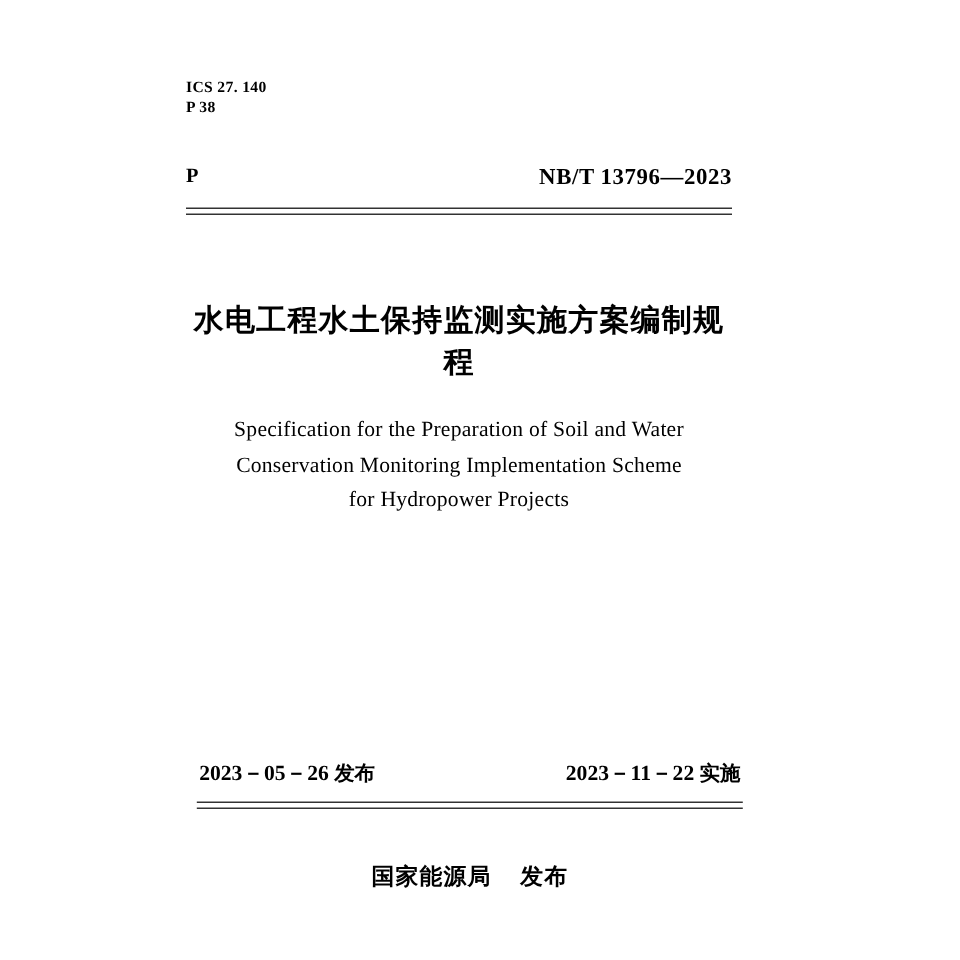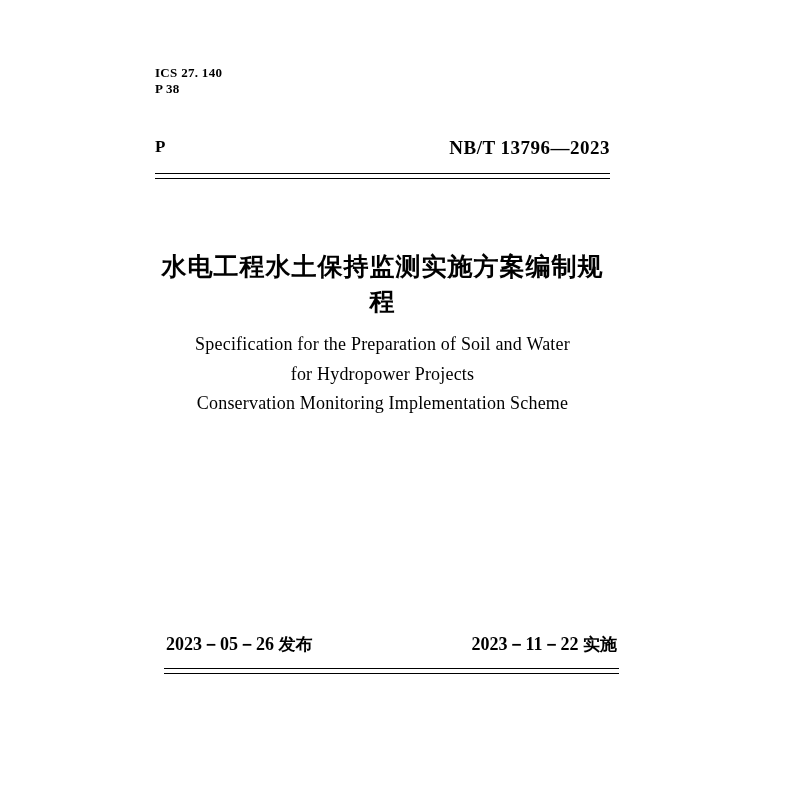--- a/index.html
+++ b/index.html
@@ -96,21 +96,21 @@
     text-align: center;
   }
   .title-cn {
     font-family: "DejaVu Sans", sans-serif;
     font-size: 25px;
     font-weight: bold;
     letter-spacing: 1px;
     line-height: 1.4;
   }
   .title-en {
-    margin-top: 11px;
+    margin-top: 24px;
     font-family: "Liberation Serif", serif;
     font-size: 18px;
     line-height: 1.65;
     letter-spacing: 0.2px;
   }
   
   .dates-zone {
     position: absolute;
     left: 164px;
     top: 600px;
@@ -172,36 +172,39 @@
       <div class="code-right">NB/T 13796—2023</div>
     </div>
 
     <hr class="rule">
     <hr class="rule thin" style="margin-top:4px;">
 
     <div class="title-zone">
       <div class="title-cn">水电工程水土保持监测实施方案编制规程</div>
       <div class="title-en">
         <div>Specification for the Preparation of Soil and Water</div>
+        <div>Conservation Monitoring Implementation Scheme</div>
         <div>for Hydropower Projects</div>
-        <div>Conservation Monitoring Implementation Scheme</div>
       </div>
     </div>
 
   </div>
 
   <div class="dates-zone">
     <div class="dates-row">
       <div class="date-left">
         <span>2023－05－26</span>
         <span class="date-cn">发布</span>
       </div>
       <div class="date-right">
         <span>2023－11－22</span>
         <span class="date-cn">实施</span>
       </div>
     </div>
     <hr class="rule">
     <hr class="rule thin" style="margin-top:4px;">
 
+    <div class="issuer">
+      <span>国家能源局</span><span class="gap"></span><span>发布</span>
+    </div>
   </div>
 
 </div>
 
 </body></html>

